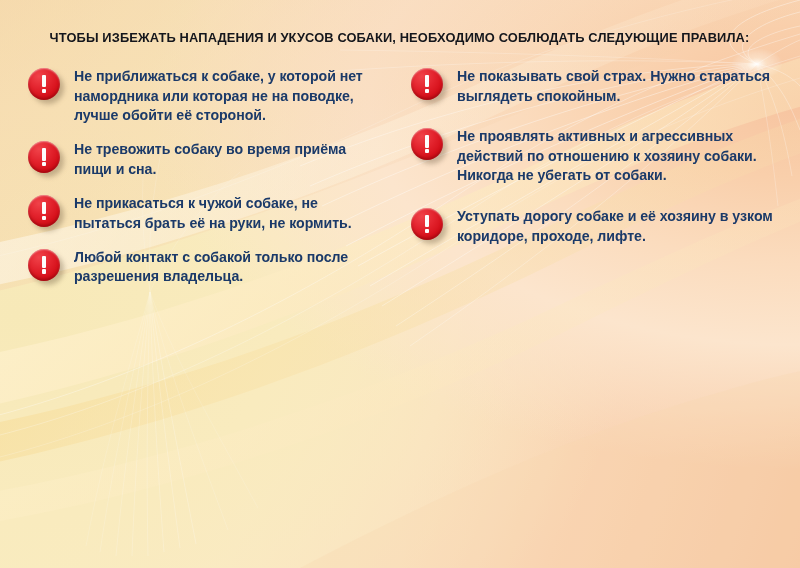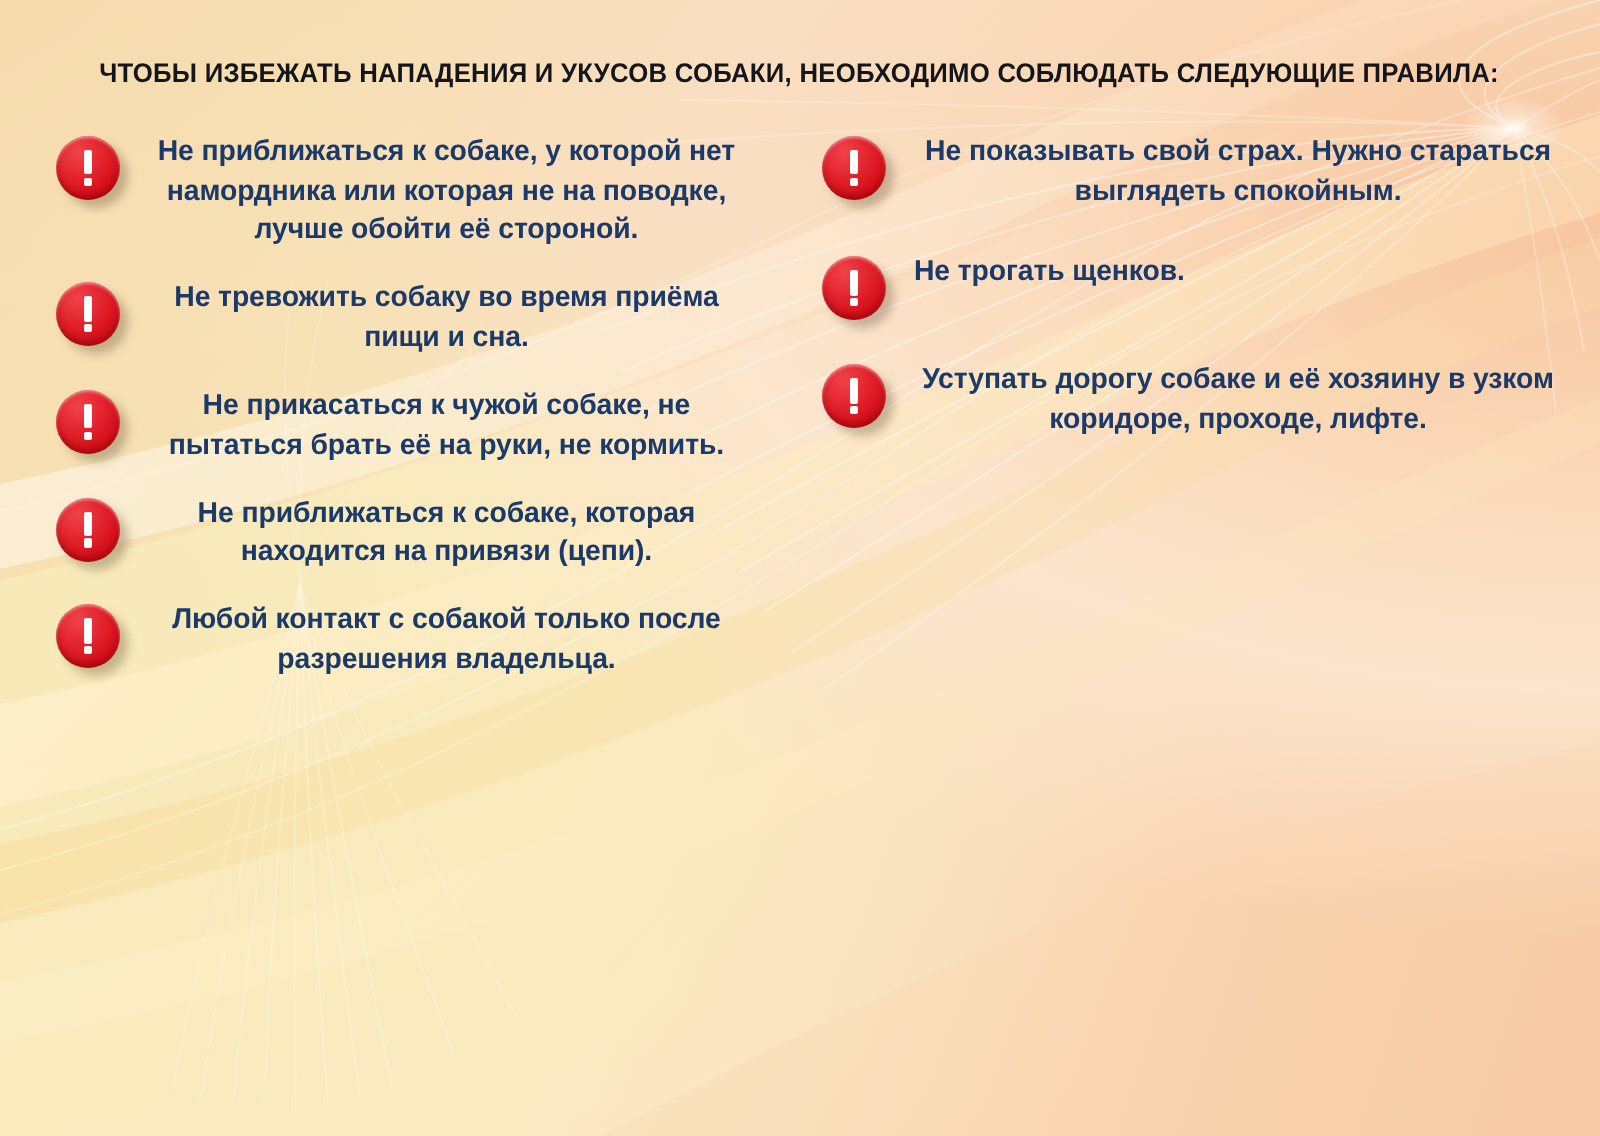--- a/index.html
+++ b/index.html
@@ -74,21 +74,20 @@
     height: 100%;
   }
 
   .col-left  { width: 385px; padding-left: 28px; padding-right: 8px; }
   .col-right { width: 415px; padding-left: 26px; padding-right: 14px; }
 
   .rule {
     display: flex;
     align-items: flex-start;
     margin-bottom: 13px;
-    text-align: center;
   }
 
   .col-left  .rule { margin-bottom: 13.5px; }
   .col-right .rule { margin-bottom: 20px; }
 
   
 
   .excl-icon {
     position: relative;
     flex: 0 0 auto;
@@ -299,31 +298,20 @@
               <span class="excl-mark">
                 <span class="excl-stem"></span>
                 <span class="excl-dot"></span>
               </span>
             </span>
         </span>
         <span class="rule-text">Не прикасаться к чужой собаке, не пытаться брать её на руки, не кормить.</span>
       </div>
 
 
-      <div class="rule">
-        <span class="excl-icon">
-          <span class="excl-disc">
-              <span class="excl-mark">
-                <span class="excl-stem"></span>
-                <span class="excl-dot"></span>
-              </span>
-            </span>
-        </span>
-        <span class="rule-text">Не приближаться к собаке, которая находится на привязи (цепи).</span>
-      </div>
 
       <div class="rule">
         <span class="excl-icon">
           <span class="excl-disc">
               <span class="excl-mark">
                 <span class="excl-stem"></span>
                 <span class="excl-dot"></span>
               </span>
             </span>
         </span>
@@ -340,33 +328,33 @@
           <span class="excl-disc">
               <span class="excl-mark">
                 <span class="excl-stem"></span>
                 <span class="excl-dot"></span>
               </span>
             </span>
         </span>
         <span class="rule-text">Не показывать свой страх. Нужно стараться выглядеть спокойным.</span>
       </div>
 
-
-
-      <div class="rule">
-        <span class="excl-icon">
-          <span class="excl-disc">
-              <span class="excl-mark">
-                <span class="excl-stem"></span>
-                <span class="excl-dot"></span>
-              </span>
-            </span>
-        </span>
-        <span class="rule-text">Не трогать щенков.</span>
-      </div>
+      <div class="rule">
+        <span class="excl-icon">
+          <span class="excl-disc">
+              <span class="excl-mark">
+                <span class="excl-stem"></span>
+                <span class="excl-dot"></span>
+              </span>
+            </span>
+        </span>
+        <span class="rule-text">Не проявлять активных и агрессивных действий по отношению к хозяину собаки. Никогда не убегать от собаки.</span>
+      </div>
+
+
 
       <div class="rule">
         <span class="excl-icon">
           <span class="excl-disc">
               <span class="excl-mark">
                 <span class="excl-stem"></span>
                 <span class="excl-dot"></span>
               </span>
             </span>
         </span>

